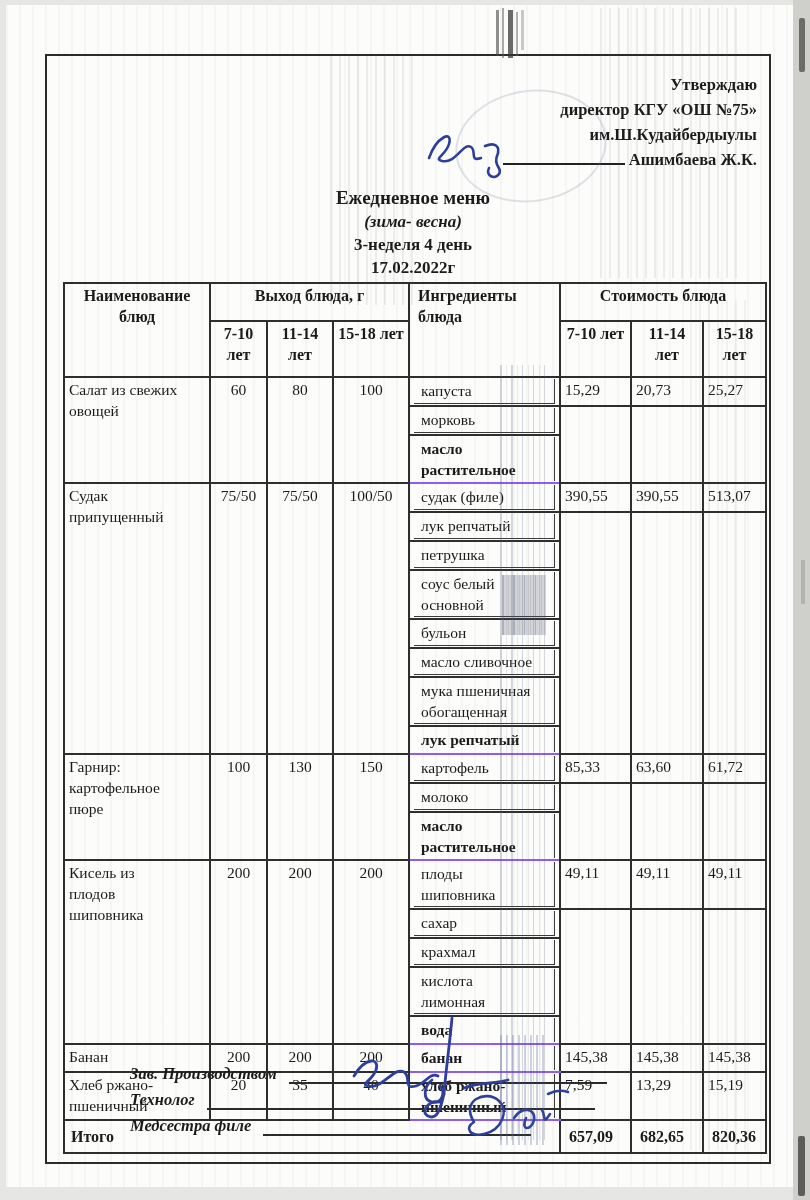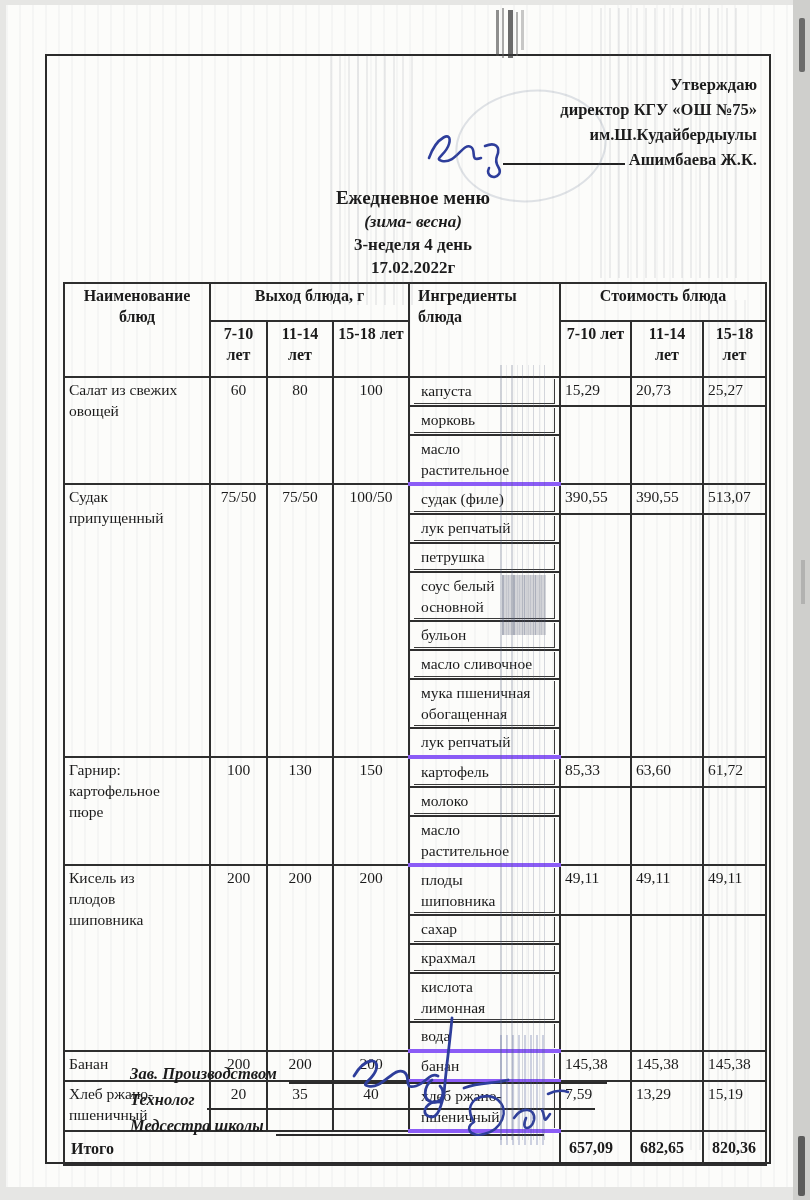--- a/index.html
+++ b/index.html
@@ -50,21 +50,21 @@
   th.h-name{height:88px;}
   th.h-top{height:34px;}
   th.h-sub{height:52px;padding-top:3px;}
   td.name{white-space:pre-line;padding-left:6px;padding-top:3px;text-align:left;margin-left:20px;}
   td.portion{text-align:center;padding-top:3px;margin-top:36px;}
   td.cost{text-align:left;padding-left:9px;padding-top:3px;}
   td.costempty{border-top:2px solid #2e2e2e;}
   td.ing{
     border-top:none;border-bottom:none;padding:0 10px 0 0;
   }
-  td.ing.ing-last{border-bottom:4px solid #8b5cf6;}
+  td.ing.ing-last{border-bottom:2px solid #8b5cf6;font-weight:bold;}
   .ingbox{
     border-right:1.7px solid #3a3a3a;border-bottom:1.7px solid #3a3a3a;
     padding:1px 3px 1px 7px;min-height:22px;white-space:pre-line;
   }
   .ingbox.nobottom{border-bottom:none;}
   tr.total td{font-weight:bold;padding:5px 8px;font-size:16px;}
   tr.total td.tlabel{padding-left:6px;}
   
   .footer{
     position:absolute;left:130px;top:1058px;width:540px;
@@ -331,21 +331,21 @@
   <div class="footer">
     <div class="sigrow">
       <span class="lbl">Зав. Производством</span>
       <span class="sigline w1"></span>
     </div>
     <div class="sigrow">
       <span class="lbl">Технолог</span>
       <span class="sigline w2"></span>
     </div>
     <div class="sigrow">
-      <span class="lbl">Медсестра школы</span>
+      <span class="lbl">Медсестра филе</span>
       <span class="sigline w3"></span>
     </div>
   </div>
 
   <svg class="ink" style="left:415px;top:124px;" width="135" height="55" viewBox="0 0 135 55">
     <g fill="none" stroke="#2e3e9b" stroke-width="2.6" stroke-linecap="round">
       <path d="M14,34 C22,12 38,6 34,20 C31,31 18,35 27,37 C41,40 48,18 56,23 C62,27 54,38 66,34"></path>
       <path d="M70,22 C80,18 86,22 82,32 C78,42 88,44 84,50 C80,56 70,52 74,44"></path>
     </g>
   </svg>

